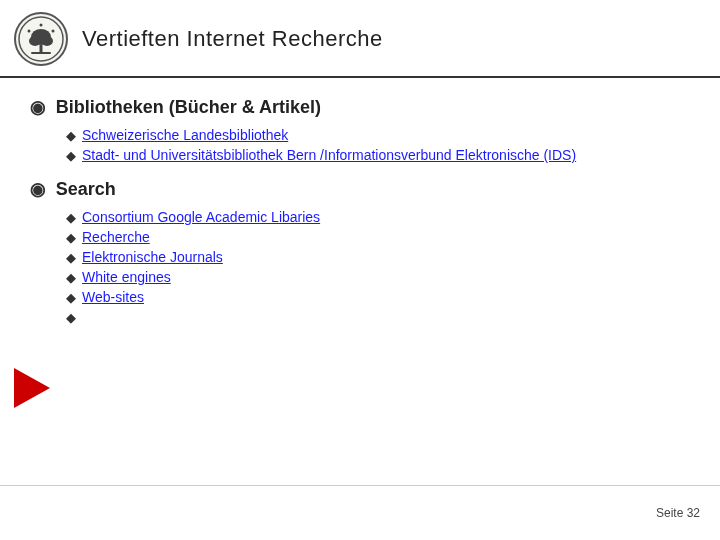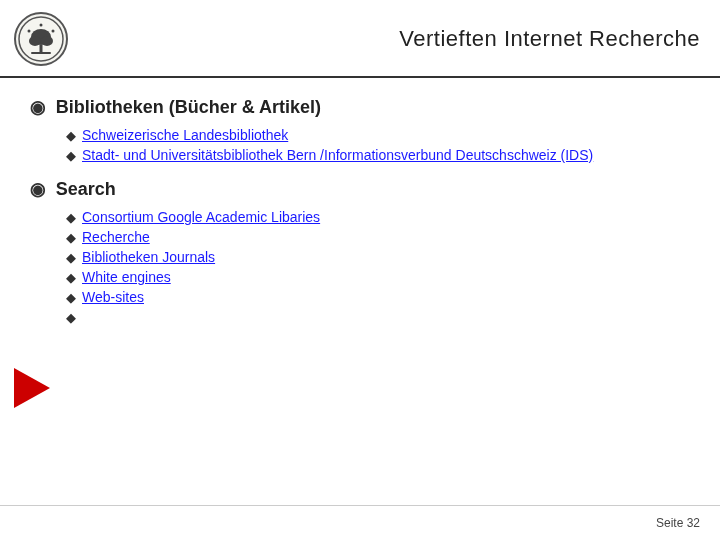--- a/index.html
+++ b/index.html
@@ -22,21 +22,20 @@
       flex-direction: column;
     }
 
     
     .header {
       display: flex;
       align-items: center;
       padding: 12px 20px 10px 14px;
       border-bottom: 2px solid #333;
       gap: 14px;
-      justify-content: space-between;
     }
 
     .logo-circle {
       width: 54px;
       height: 54px;
       border-radius: 50%;
       border: 2px solid #555;
       display: flex;
       align-items: center;
       justify-content: center;
@@ -132,21 +131,21 @@
       height: 0;
       border-top: 20px solid transparent;
       border-bottom: 20px solid transparent;
       border-left: 36px solid #cc0000;
       z-index: 10;
     }
 
     
     .footer {
       border-top: 1px solid #ccc;
-      padding: 10px 20px;
+      padding: 20px 20px;
       display: flex;
       justify-content: flex-end;
     }
 
     .footer-text {
       font-size: 12px;
       color: #444;
     }
 
     
@@ -188,42 +187,42 @@
         <span class="section-bullet">◉</span>
         <span class="section-title">Bibliotheken (Bücher &amp; Artikel)</span>
       </div>
       <div class="sub-items">
         <div class="sub-item">
           <span class="diamond-bullet">◆</span>
           <a class="sub-link" href="#">Schweizerische Landesbibliothek</a>
         </div>
         <div class="sub-item">
           <span class="diamond-bullet">◆</span>
-          <a class="sub-link" href="#">Stadt- und Universitätsbibliothek Bern /Informationsverbund Deutschschweiz (IDS)</a>
+          <a class="sub-link" href="#">Stadt- und Universitätsbibliothek Bern /Informationsverbund Elektronische (IDS)</a>
         </div>
       </div>
     </div>
 
     <div class="section">
       <div class="section-header">
         <span class="section-bullet">◉</span>
         <span class="section-title">Search</span>
       </div>
       <div class="sub-items">
         <div class="sub-item">
           <span class="diamond-bullet">◆</span>
           <a class="sub-link" href="#">Consortium Google Academic Libaries</a>
         </div>
         <div class="sub-item">
           <span class="diamond-bullet">◆</span>
           <a class="sub-link" href="#">Recherche</a>
         </div>
         <div class="sub-item">
           <span class="diamond-bullet">◆</span>
-          <a class="sub-link" href="#">Bibliotheken Journals</a>
+          <a class="sub-link" href="#">Elektronische Journals</a>
         </div>
         <div class="sub-item white-papers-row">
           <span class="diamond-bullet">◆</span>
           <a class="sub-link" href="#">White engines</a>
         </div>
         <div class="sub-item">
           <span class="diamond-bullet">◆</span>
           <a class="sub-link" href="#">Web-sites</a>
         </div>
         <div class="sub-item">

